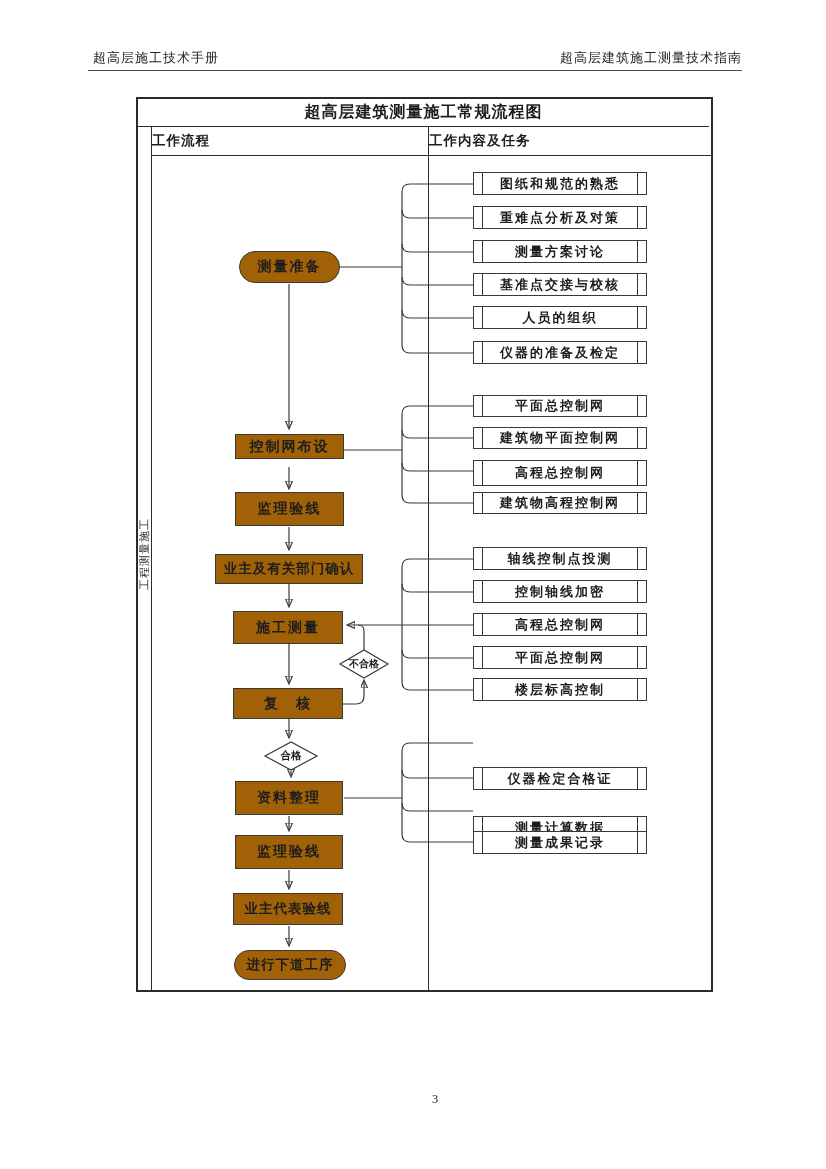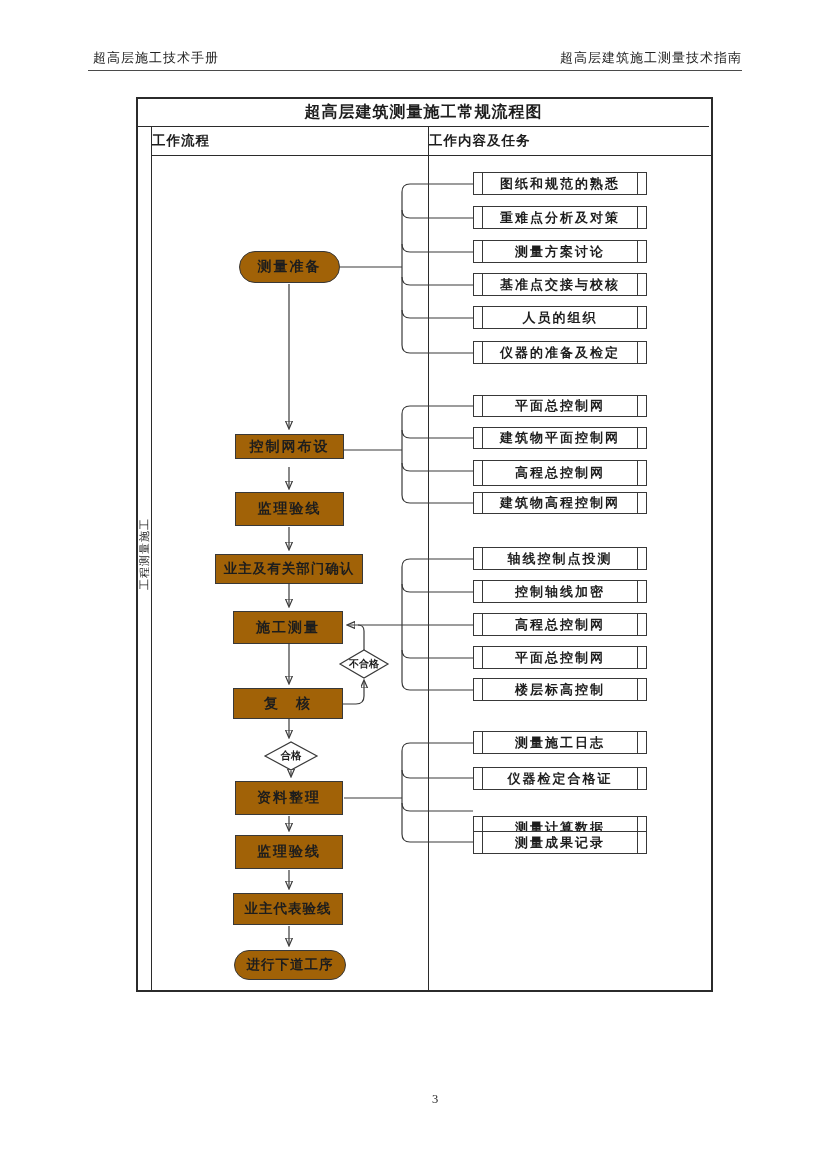--- a/index.html
+++ b/index.html
@@ -122,20 +122,19 @@
   <div class="task" style="top:427px;height:22px;">建筑物平面控制网</div>
   <div class="task" style="top:460px;height:26px;">高程总控制网</div>
   <div class="task" style="top:492px;height:22px;">建筑物高程控制网</div>
 
   <div class="task" style="top:547px;height:23px;">轴线控制点投测</div>
   <div class="task" style="top:580px;height:23px;">控制轴线加密</div>
   <div class="task" style="top:613px;height:23px;">高程总控制网</div>
   <div class="task" style="top:646px;height:23px;">平面总控制网</div>
   <div class="task" style="top:678px;height:23px;">楼层标高控制</div>
 
-  <div class="task" style="top:731px;height:23px;">测量施工日志</div>
   <div class="task" style="top:767px;height:23px;">仪器检定合格证</div>
   <div class="task" style="top:800px;height:23px;margin-top:16px;">测量计算数据</div>
   <div class="task" style="top:831px;height:23px;">测量成果记录</div>
 
   <div class="pageno">3</div>
 
 </div>
 
 </body></html>

